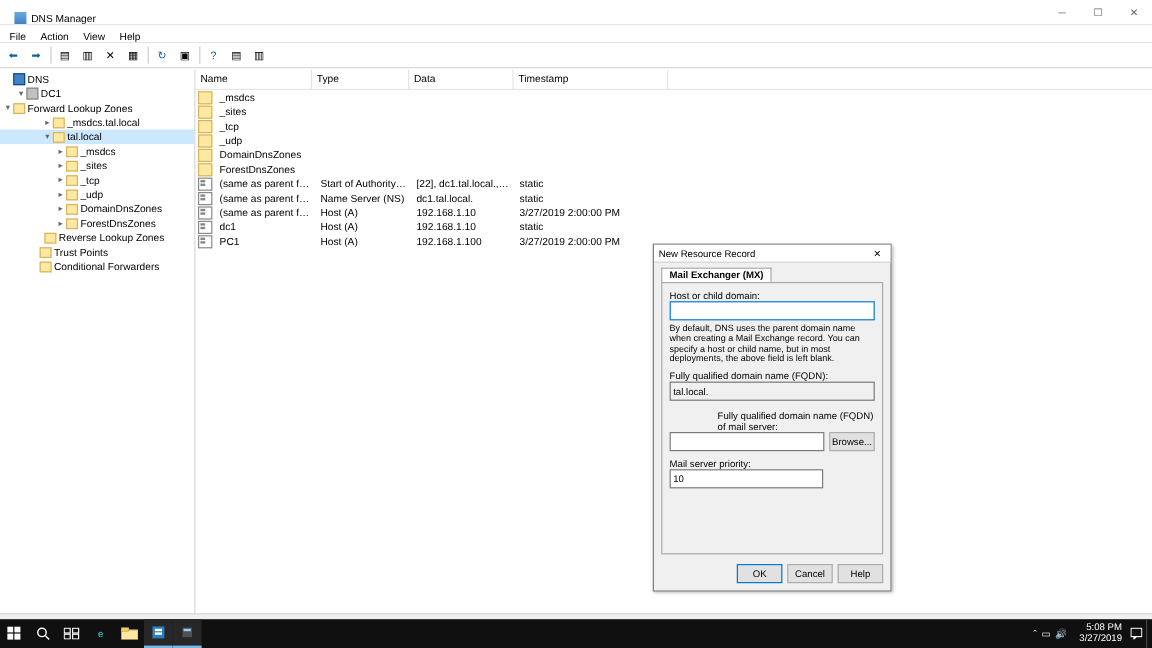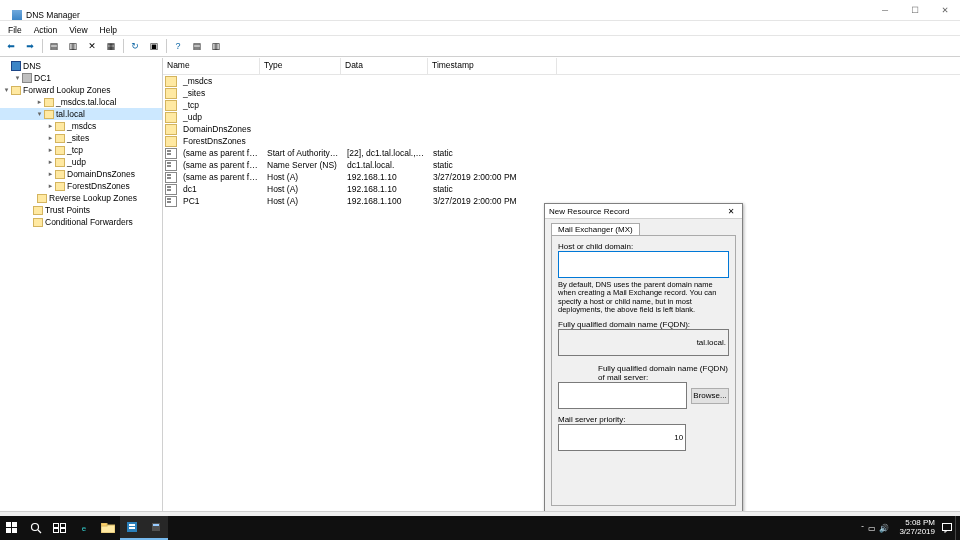--- a/index.html
+++ b/index.html
@@ -140,37 +140,37 @@
   .dlg-tab {
     margin: 4px 6px 0 6px;
     display: flex;
   }
   .dlg-tab .tab {
     border: 1px solid #aaa;
     border-bottom: none;
     padding: 1px 6px;
     background: #fff;
     font-size: 8px;
+    font-weight: bold;
   }
   .dlg-tabarea {
     margin: 0 6px 4px 6px;
     border: 1px solid #aaa;
     background: #f0f0f0;
     padding: 4px 6px 6px 6px;
   }
   .dlg-label { display: block; margin-top: 2px; font-size: 8px; }
   .dlg-input {
     width: 100%;
     box-sizing: border-box;
-    height: 27px;
+    height: 16px;
     border: 1px solid #7a7a7a;
     background: #fff;
     padding: 0 2px;
     font-size: 8px;
-    text-align: right;
   }
   .dlg-input.focused { border: 1px solid #0078d7; }
   .dlg-input[readonly] { background: #f0f0f0; }
   .dlg-help { font-size: 7.5px; line-height: 1.1; margin-top: 3px; }
   .dlg-row { display: flex; align-items: center; }
   .dlg-btn {
     width: 36px;
     height: 14px;
     border: 1px solid #adadad;
     background: #e1e1e1;

